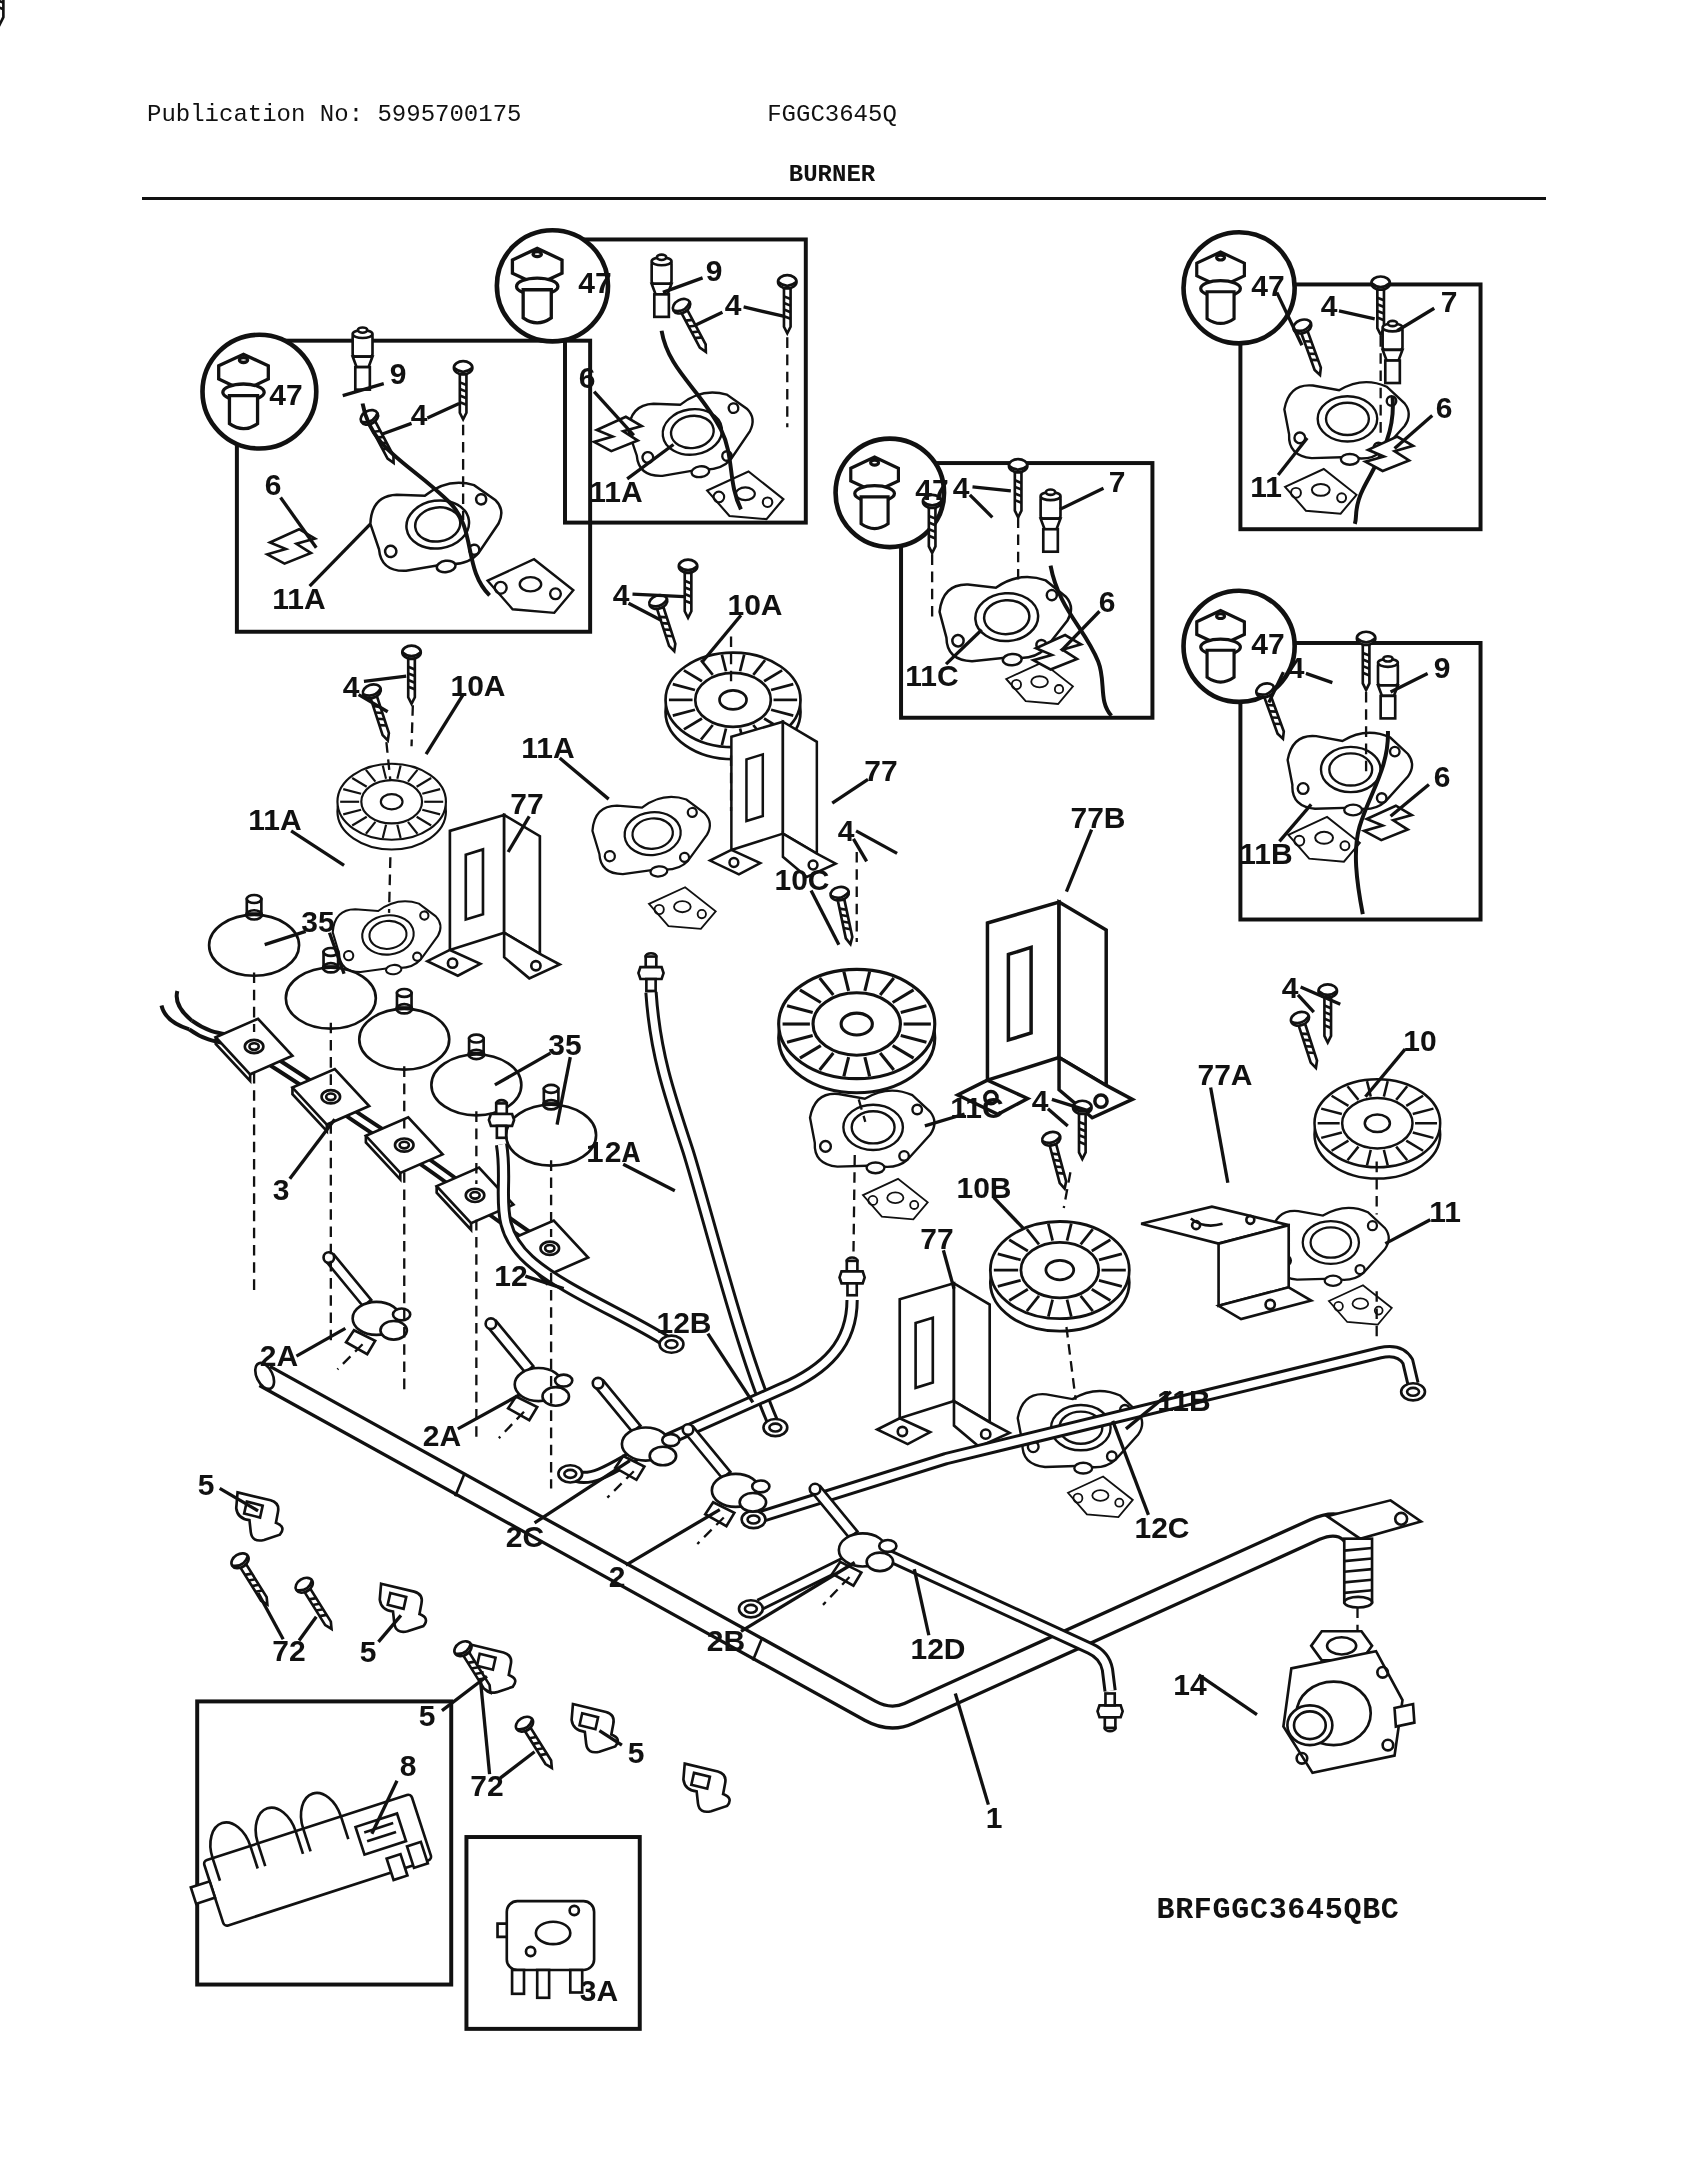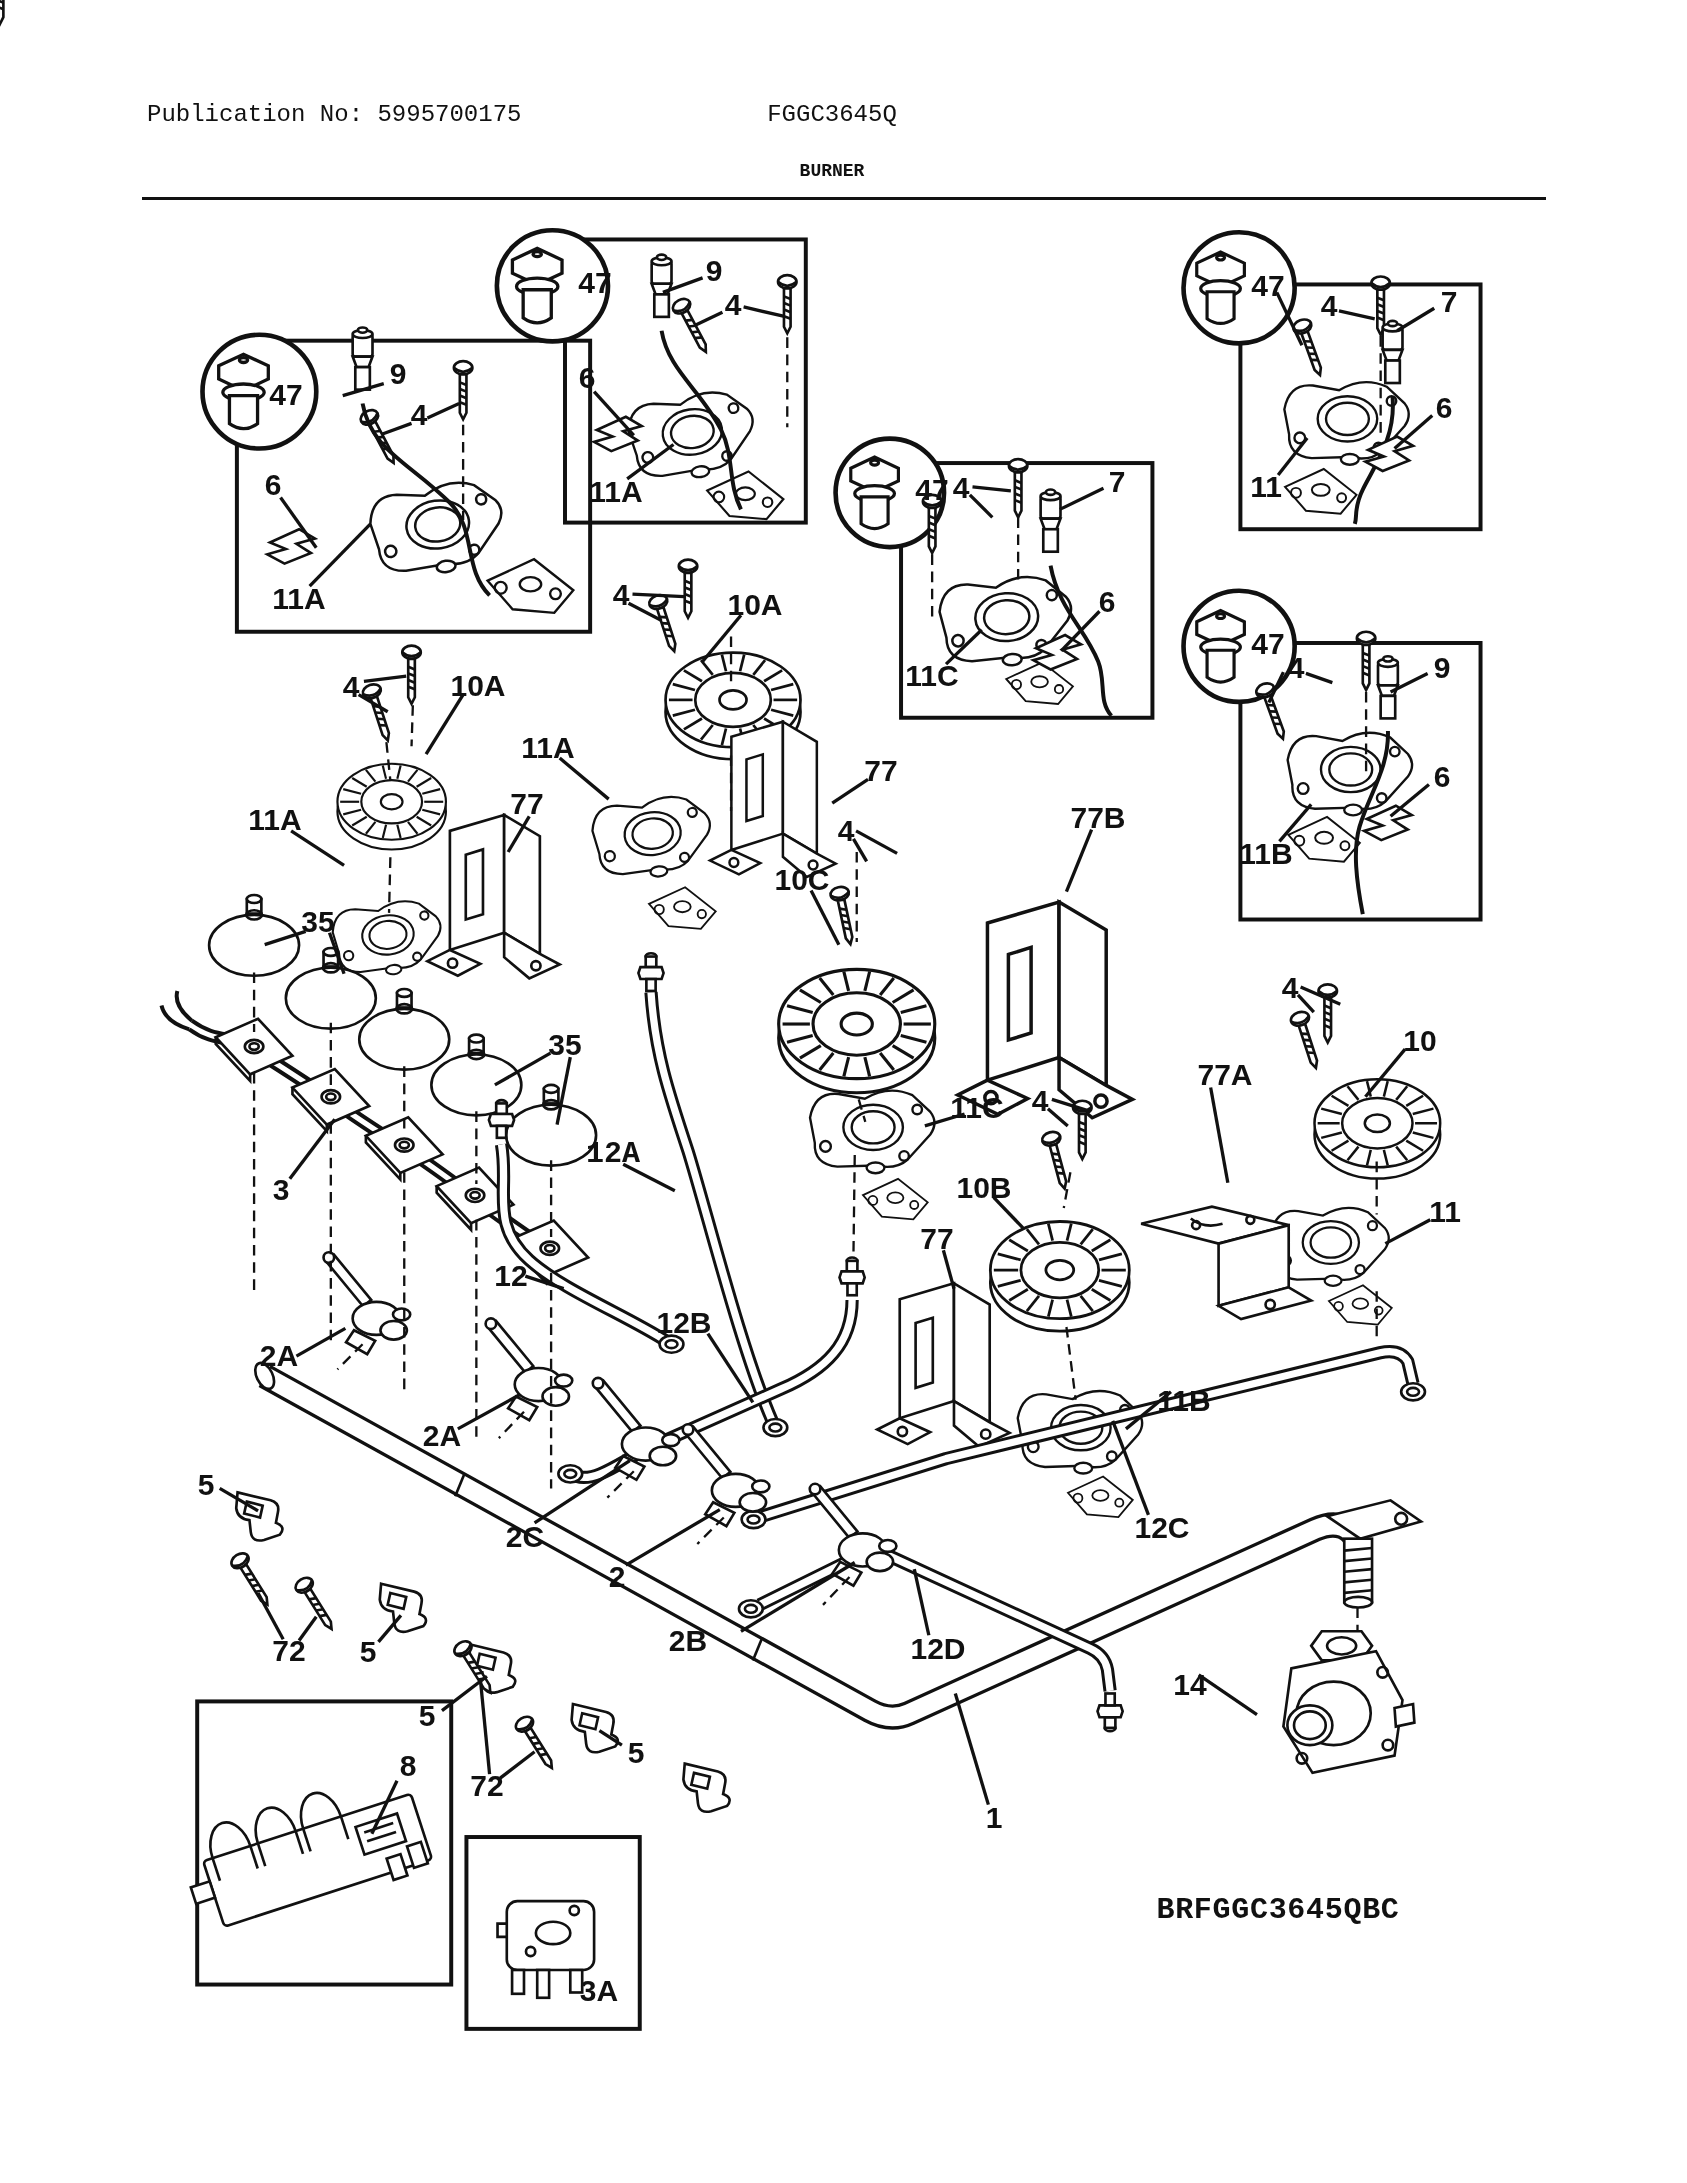--- a/index.html
+++ b/index.html
@@ -1,21 +1,21 @@
 <!DOCTYPE html>
 <html style="font-size:10.6px"><head>
 <meta charset="utf-8">
 <style>
   html,body{margin:0;padding:0;background:#888;}
   .page{position:relative;width:1687px;height:2183px;background:#fff;overflow:hidden;
         font-family:"Liberation Sans",sans-serif;color:#111;}
   .hdr{position:absolute;font-size:24px;white-space:nowrap;font-family:Liberation Mono, monospace;}
   .pub{left:147px;top:101px;}
   .model{left:832px;top:101px;transform:translateX(-50%);}
-  .title{left:832px;top:161px;transform:translateX(-50%);font-weight:bold;font-size:18px;}
+  .title{left:832px;top:161px;transform:translateX(-50%);font-weight:bold;font-size:24px;}
   .code{left:1278px;top:1893px;transform:translateX(-50%);font-weight:bold;font-size:30px;letter-spacing:0.7px;}
   .rule{position:absolute;left:142px;top:197px;width:1404px;height:2.6px;background:#111;}
   svg.canvas{position:absolute;left:0;top:0;}
   .callout{position:absolute;transform:translate(-50%,-50%);font-weight:bold;font-size:30px;
            line-height:1;white-space:nowrap;}
   .ln{stroke:#111;stroke-width:4;fill:none;}
   .wh{stroke:#111;stroke-width:4;fill:#fff;}
   .inset{fill:none;stroke:#111;stroke-width:6;}
   .circ47{fill:#fff;stroke:#111;stroke-width:7;}
   .dash{stroke:#111;stroke-width:3.5;stroke-dasharray:16 10;fill:none;}
@@ -548,21 +548,21 @@
       <div class="callout" style="left: 937px; top: 1239px;">77</div>
       <div class="callout" style="left: 1205px; top: 1075px; margin-left: 20px;">77A</div>
       <div class="callout" style="left: 1290px; top: 988px;">4</div>
       <div class="callout" style="left: 1420px; top: 1041px;">10</div>
       <div class="callout" style="left: 1445px; top: 1212px;">11</div>
       <div class="callout" style="left: 1184px; top: 1401px;">11B</div>
       <div class="callout" style="left: 279px; top: 1356px;">2A</div>
       <div class="callout" style="left: 442px; top: 1436px;">2A</div>
       <div class="callout" style="left: 525px; top: 1537px;">2C</div>
       <div class="callout" style="left: 617px; top: 1577px;">2</div>
-      <div class="callout" style="left: 688px; top: 1641px;">2B</div>
+      <div class="callout" style="left: 726px; top: 1641px;">2B</div>
       <div class="callout" style="left: 206px; top: 1485px;">5</div>
       <div class="callout" style="left: 368px; top: 1652px;">5</div>
       <div class="callout" style="left: 427px; top: 1716px;">5</div>
       <div class="callout" style="left: 636px; top: 1753px;">5</div>
       <div class="callout" style="left: 289px; top: 1651px;">72</div>
       <div class="callout" style="left: 487px; top: 1786px;">72</div>
       <div class="callout" style="left: 684px; top: 1323px;">12B</div>
       <div class="callout" style="left: 1162px; top: 1528px;">12C</div>
       <div class="callout" style="left: 938px; top: 1649px;">12D</div>
       <div class="callout" style="left: 994px; top: 1818px;">1</div>

